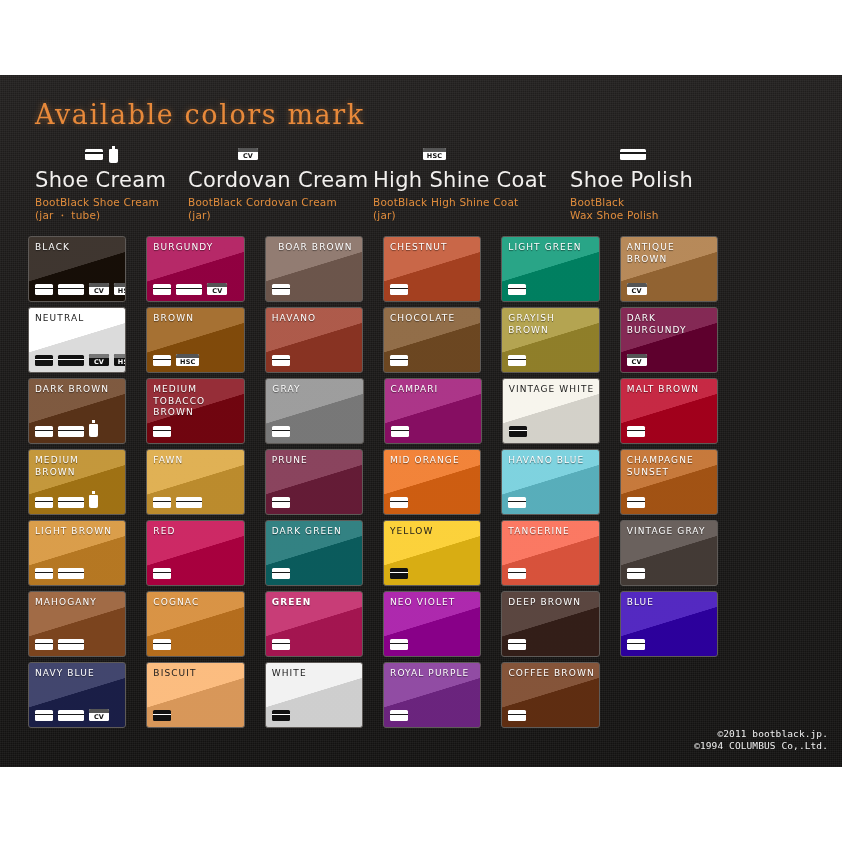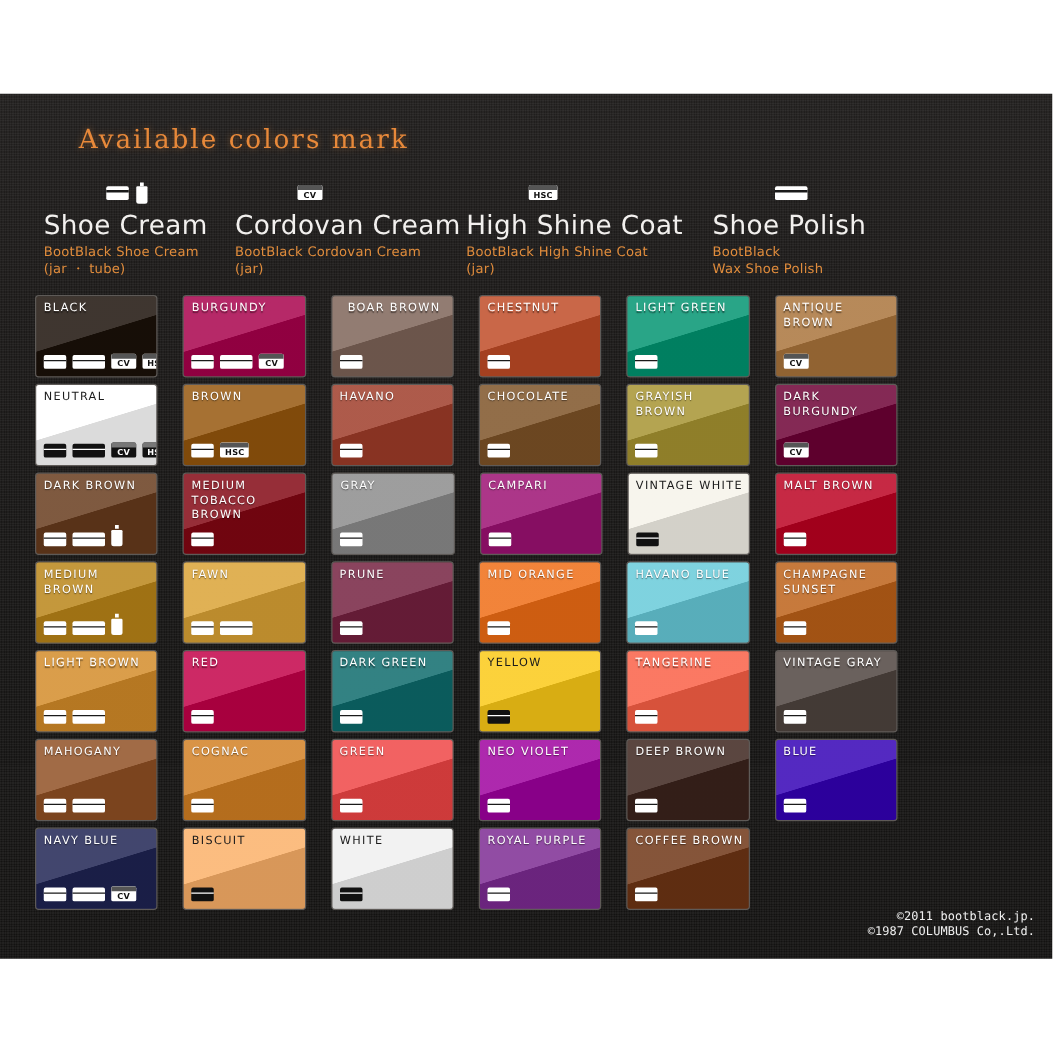--- a/index.html
+++ b/index.html
@@ -16,25 +16,24 @@
     background:
       repeating-linear-gradient(0deg, rgba(255,255,255,.035) 0px, rgba(255,255,255,.035) 1px, rgba(0,0,0,0) 1px, rgba(0,0,0,0) 2px),
       repeating-linear-gradient(90deg, rgba(255,255,255,.03) 0px, rgba(255,255,255,.03) 1px, rgba(0,0,0,0) 1px, rgba(0,0,0,0) 2px),
       linear-gradient(180deg,#211f1e 0%, #1c1a19 22%, #171615 60%, #131211 100%);
   }
 
   
   #title{
     position:absolute;left:35px;top:99px;
     font-family:"DejaVu Serif", serif;
-    font-size:21px;letter-spacing:1.6px;
+    font-size:27px;letter-spacing:1.6px;
     color:#e8893a;
     text-shadow:0 0 6px rgba(232,137,58,.45);
     white-space:nowrap;
-    margin-left:28px;
   }
 
   
   .prodcol{position:absolute;top:143px;}
   .prod-icons{height:22px;display:flex;align-items:center;gap:6px;margin-left:50px;}
   .prod-name{
     font-family:"DejaVu Sans", sans-serif;
     font-size:21px;color:#f2f0ee;letter-spacing:.3px;white-space:nowrap;
     margin-top:3px;
   }
@@ -427,21 +426,21 @@
             <span class="ic ic-tin"></span>
           </div>
         </div>
         <div class="sw" style="background: rgb(210, 127, 34);">
           <div class="sheen"></div>
           <div class="label">COGNAC</div>
           <div class="icons">
             <span class="ic ic-jar"></span>
           </div>
         </div>
-        <div class="sw" style="background: #ef4444;">
+        <div class="sw" style="background: #be185d; font-weight: bold;">
           <div class="sheen"></div>
           <div class="label">GREEN</div>
           <div class="icons">
             <span class="ic ic-jar"></span>
           </div>
         </div>
         <div class="sw" style="background: rgb(158, 0, 158);">
           <div class="sheen"></div>
           <div class="label">NEO VIOLET</div>
           <div class="icons">
@@ -502,16 +501,16 @@
           <div class="icons">
             <span class="ic ic-jar"></span>
           </div>
         </div>
         <div class="sw empty"></div>
       </div>
     </div>
 
   <div id="footer">
     <div>©2011 bootblack.jp.</div>
-    <div>©1987 COLUMBUS Co,.Ltd.</div>
+    <div>©1994 COLUMBUS Co,.Ltd.</div>
   </div>
 
 </div>
 
 </body></html>

